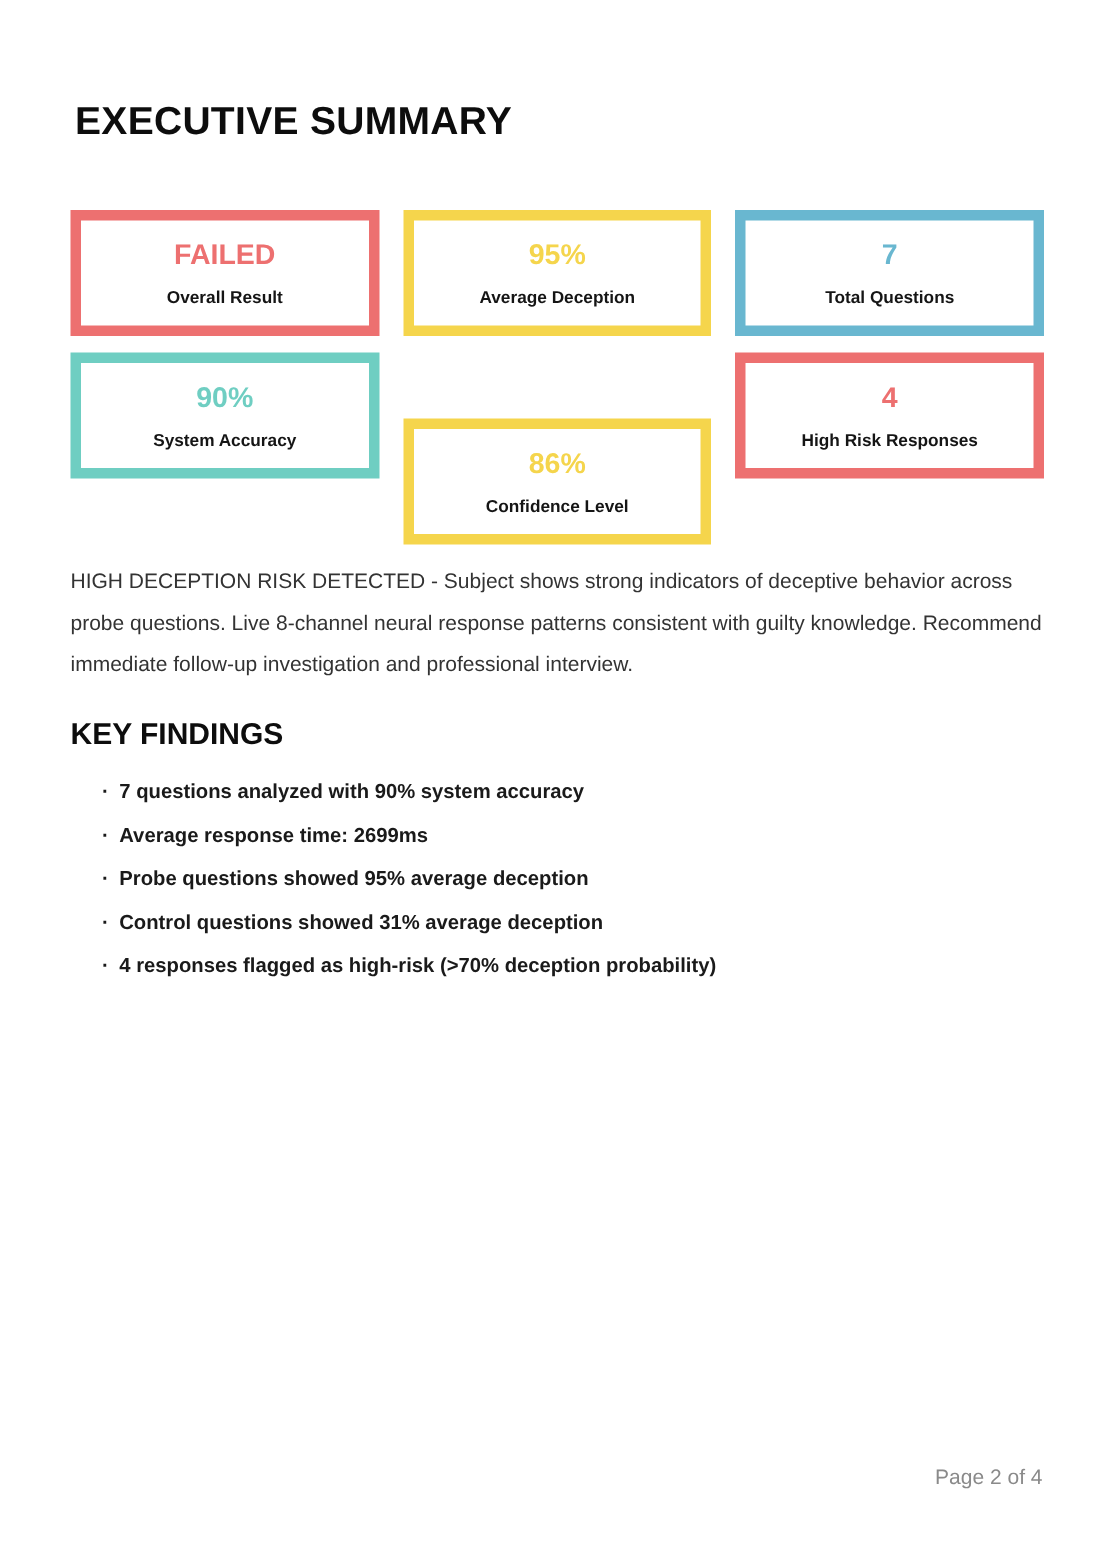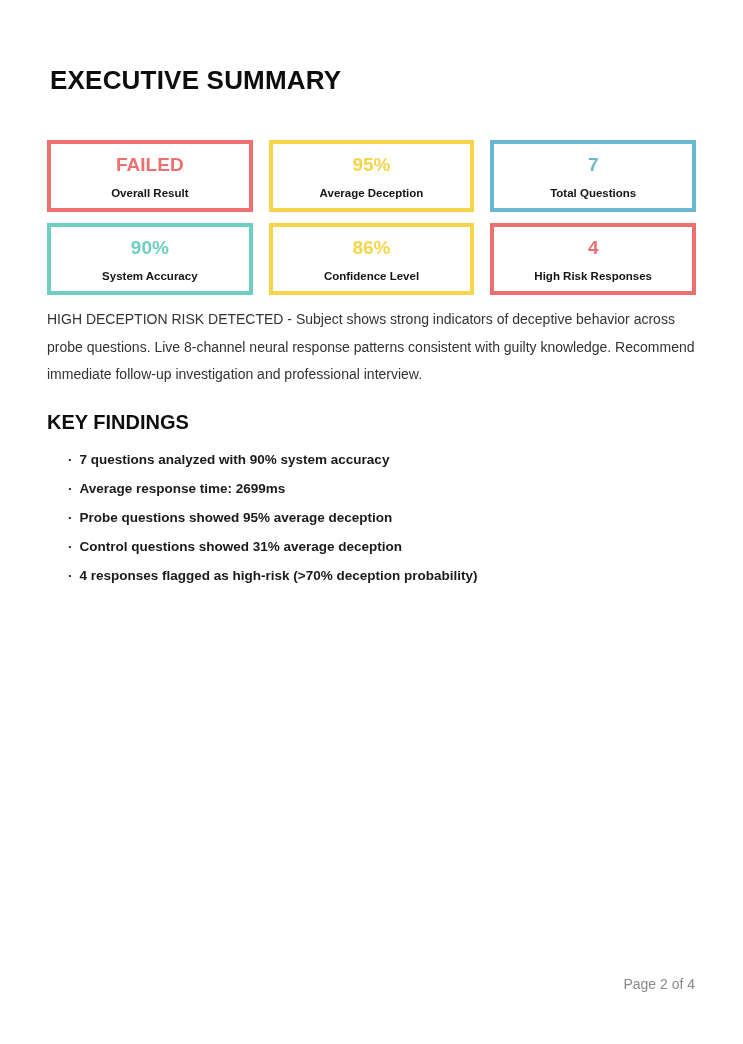--- a/index.html
+++ b/index.html
@@ -24,23 +24,23 @@
     margin-top: 48px;
   }
 
   .metrics-grid {
     margin-top: 44px;
     display: grid;
     grid-template-columns: repeat(3, 1fr);
     gap: 11px 16px;
   }
   .card {
-    height: 72px;
+    height: 84px;
     background: #ffffff;
-    border: 4px solid #eab308; 
+    border: 7px solid #eab308; 
     display: flex;
     flex-direction: column;
     align-items: center;
     justify-content: center;
     text-align: center;
   }
   .card-value {
     font-size: 19px;
     font-weight: bold;
     line-height: 22px;
@@ -111,21 +111,21 @@
         <div class="card-label">Average Deception</div>
       </div>
       <div class="card" style="border-color: rgb(105, 183, 208);">
         <div class="card-value" style="color: rgb(105, 183, 208);">7</div>
         <div class="card-label">Total Questions</div>
       </div>
       <div class="card" style="border-color: rgb(111, 206, 194);">
         <div class="card-value" style="color: rgb(111, 206, 194);">90%</div>
         <div class="card-label">System Accuracy</div>
       </div>
-      <div class="card" style="border-color: rgb(245, 213, 76);">
+      <div class="card" style="border-color: rgb(245, 213, 76); margin-top: 44px;">
         <div class="card-value" style="color: rgb(245, 213, 76);">86%</div>
         <div class="card-label">Confidence Level</div>
       </div>
       <div class="card" style="border-color: rgb(237, 112, 112);">
         <div class="card-value" style="color: rgb(237, 112, 112);">4</div>
         <div class="card-label">High Risk Responses</div>
       </div>
     </div>
 
 

